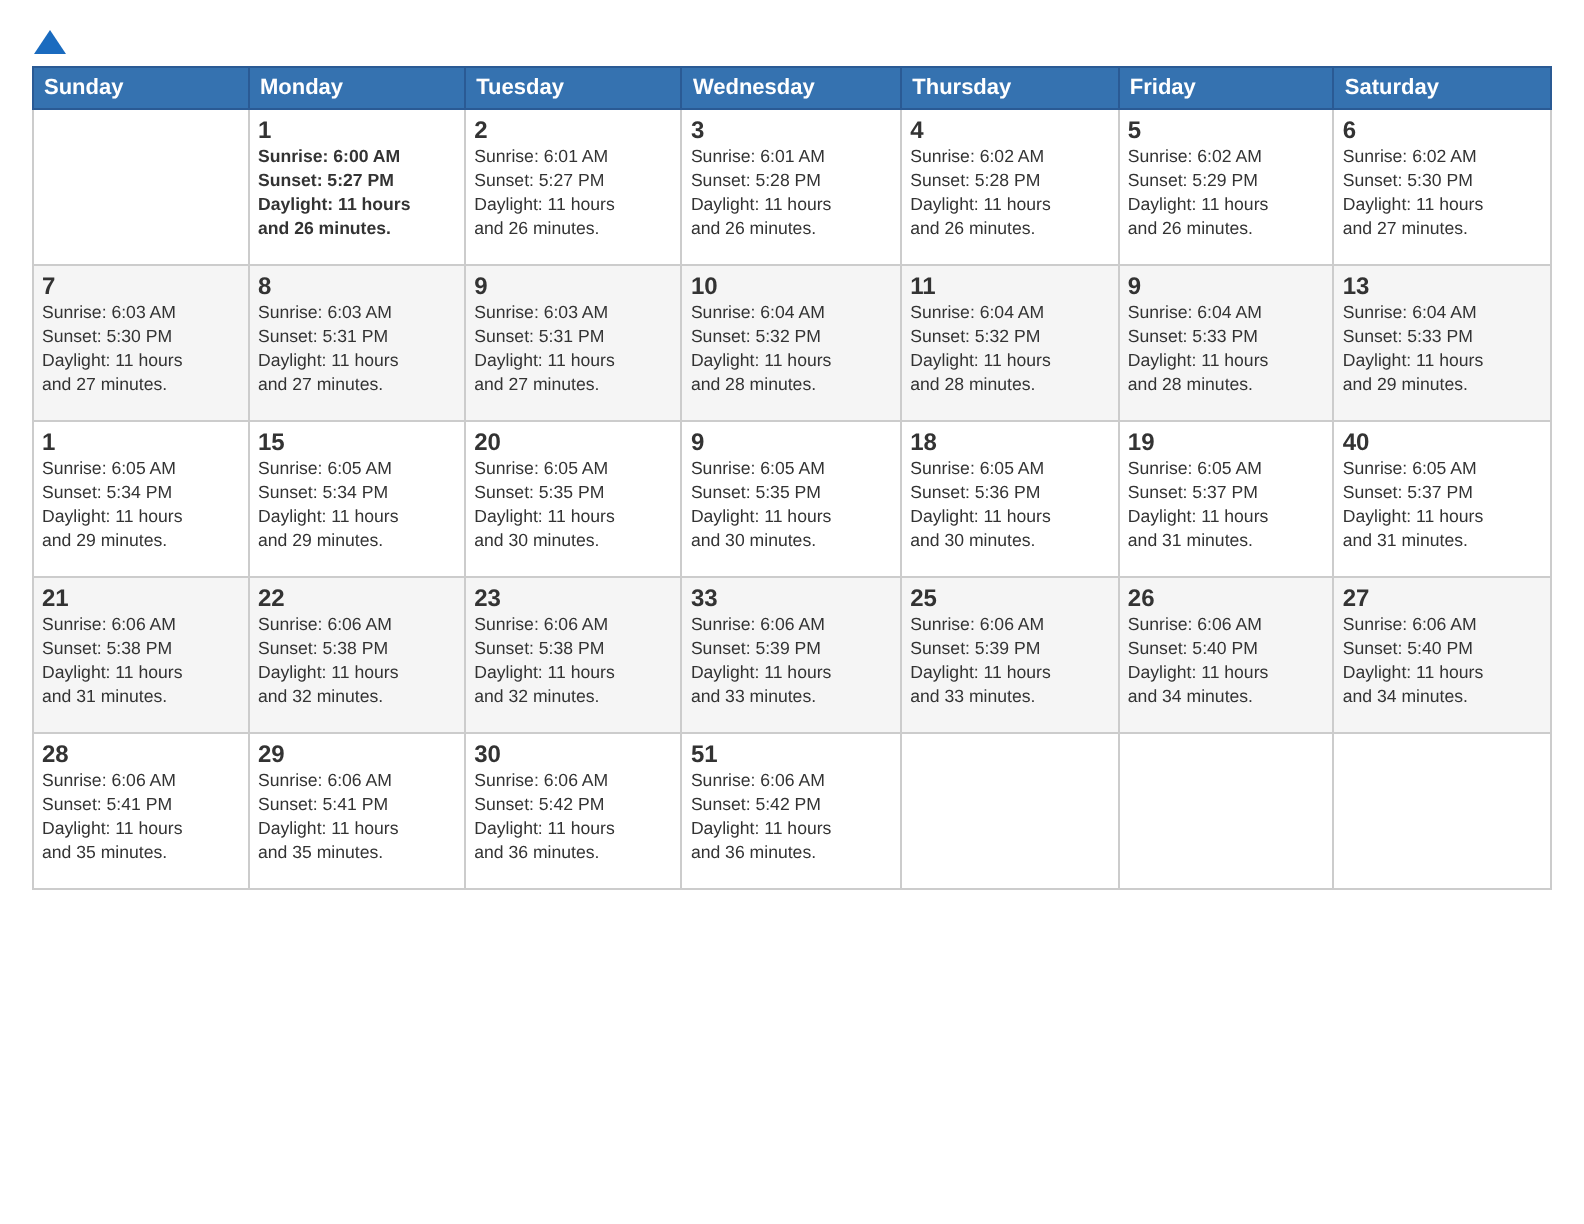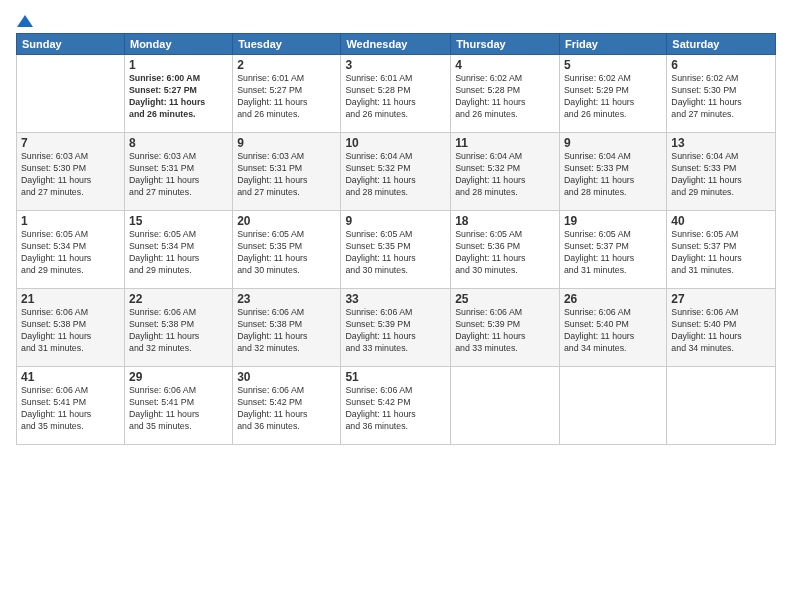--- a/index.html
+++ b/index.html
@@ -308,21 +308,21 @@
           <td>
             <span class="day-num">27</span>
             <div class="day-info" style="white-space: pre-line;">Sunrise: 6:06 AM
 Sunset: 5:40 PM
 Daylight: 11 hours
 and 34 minutes.</div>
           </td>
         </tr>
         <tr>
           <td>
-            <span class="day-num">41</span>
+            <span class="day-num">28</span>
             <div class="day-info" style="white-space: pre-line;">Sunrise: 6:06 AM
 Sunset: 5:41 PM
 Daylight: 11 hours
 and 35 minutes.</div>
           </td>
           <td>
             <span class="day-num">29</span>
             <div class="day-info" style="white-space: pre-line;">Sunrise: 6:06 AM
 Sunset: 5:41 PM
 Daylight: 11 hours

